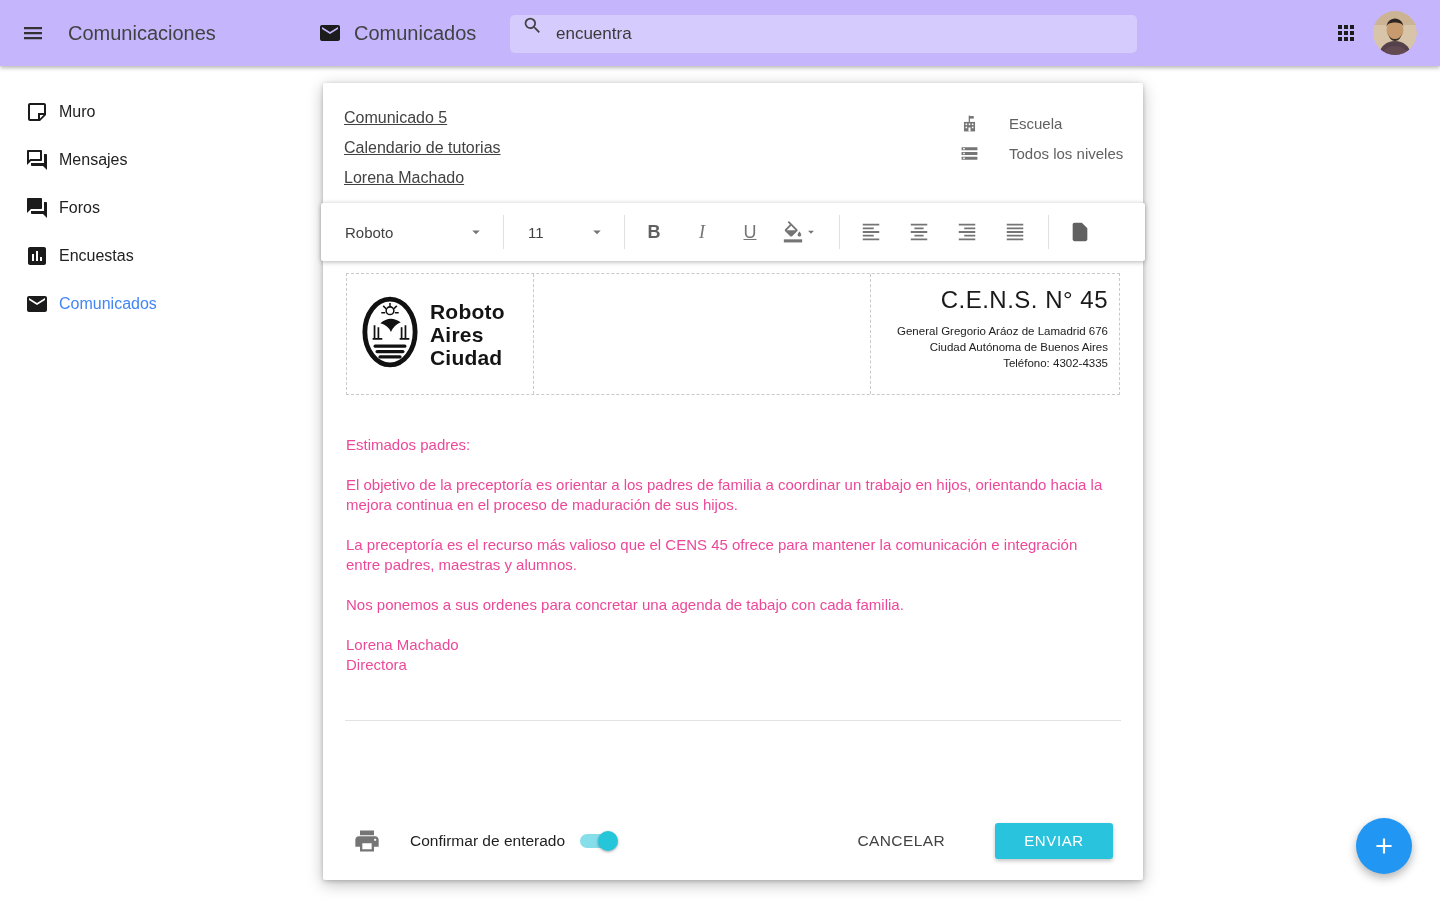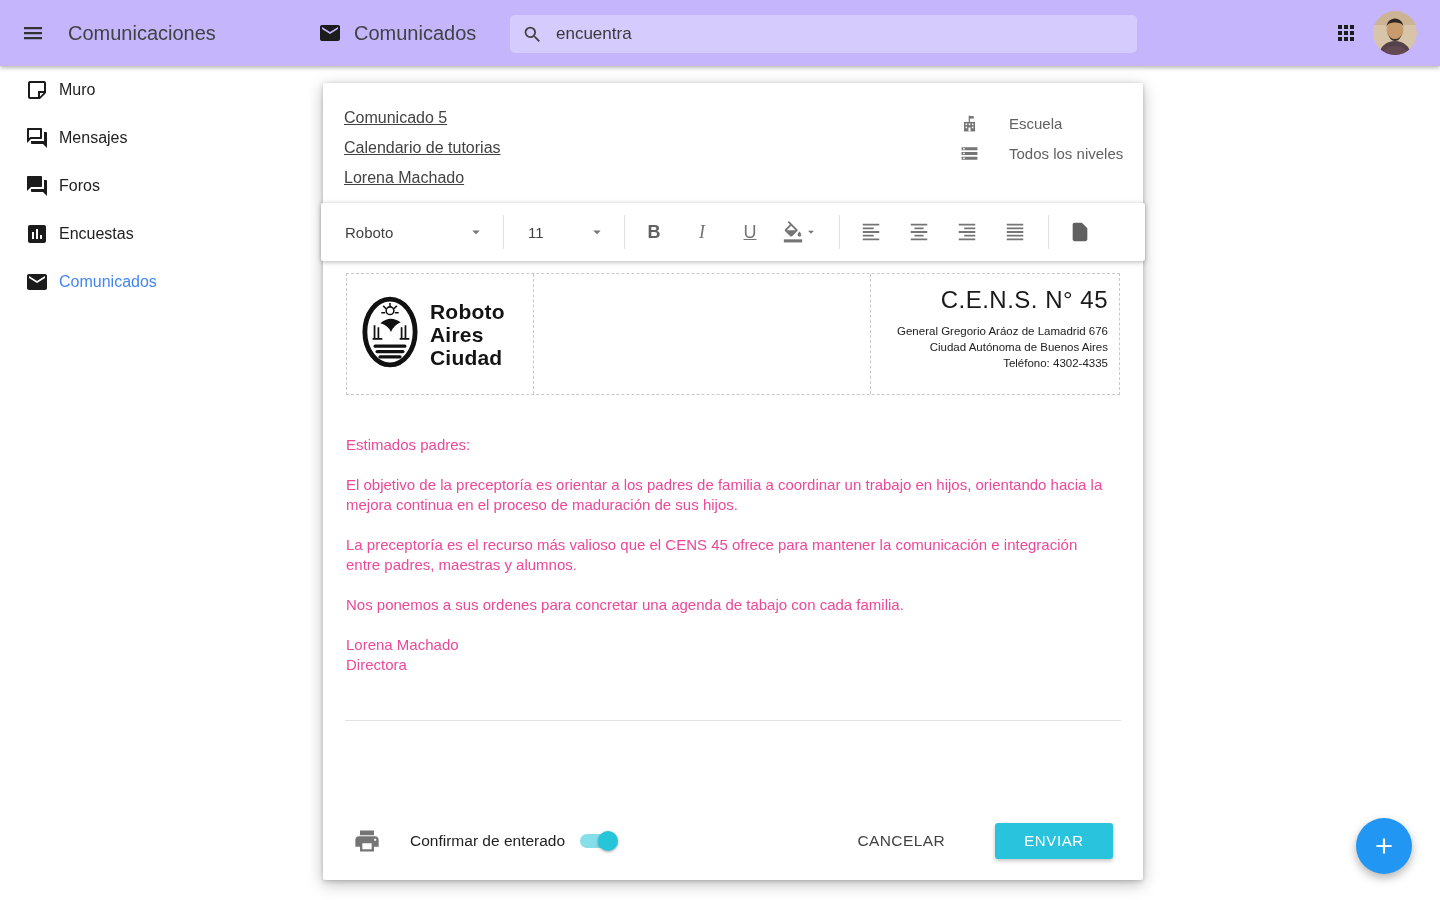--- a/index.html
+++ b/index.html
@@ -12,32 +12,32 @@
     box-shadow:0 2px 4px rgba(0,0,0,0.28);
   }
   .menu-btn { position:absolute; left:21px; top:21px; width:24px; height:24px; color:#333; cursor:pointer; }
   .appbar-title { position:absolute; left:68px; top:0; height:66px; line-height:66px; font-size:20px; color:#424242; }
   .module-group { position:absolute; left:318px; top:0; height:66px; display:flex; align-items:center; }
   .module-group .mail-ic { width:24px; height:24px; color:#1c1c1c; margin-right:12px; }
   .module-label { font-size:20px; color:#424242; }
   .search-box {
     position:absolute; left:510px; top:15px; width:627px; height:38px;
     background:rgba(255,255,255,0.30); border-radius:5px;
-    display:flex; align-items:center; padding:0 12px;
+    display:flex; padding:0 12px;
   }
   .search-ic { width:21px; height:21px; color:#424242; margin-right:13px; flex:none; }
   .search-input {
     flex:1; background:transparent; border:none; outline:none;
     font-size:17px; color:#3a3a3a; font-family:"Liberation Sans",sans-serif;
   }
   .apps-btn { position:absolute; left:1334px; top:21px; width:24px; height:24px; color:#1c1c1c; cursor:pointer; }
   .avatar { position:absolute; left:1373px; top:11px; width:44px; height:44px; border-radius:50%; overflow:hidden; cursor:pointer; }
 
   
-  .sidebar { position:absolute; top:66px; left:0; width:300px; bottom:1px; background:#fff; }
+  .sidebar { position:absolute; top:66px; left:0; width:300px; bottom:1px; background:#fff; padding-top:22px; }
   .side-item { display:flex; align-items:center; height:48px; padding-left:25px; cursor:pointer; }
   .side-item .ic { width:24px; height:24px; color:#1b1b1b; margin-right:10px; flex:none; }
   .side-item .lbl { font-size:16px; font-weight:500; color:#212121; }
   .side-item.active .lbl { color:#4285F4; }
 
   
   .dialog {
     position:absolute; left:323px; top:83px; width:820px; height:797px;
     background:#fff; border-radius:2px;
     box-shadow:0 4px 16px rgba(0,0,0,0.26), 0 1px 4px rgba(0,0,0,0.2);

